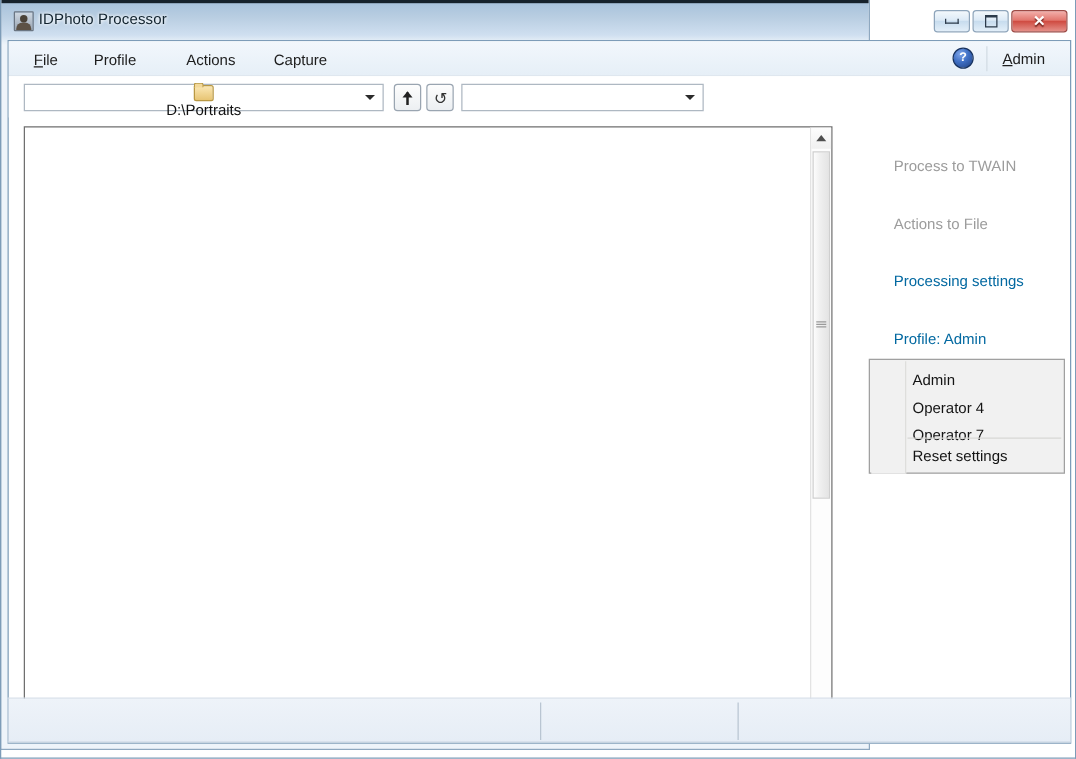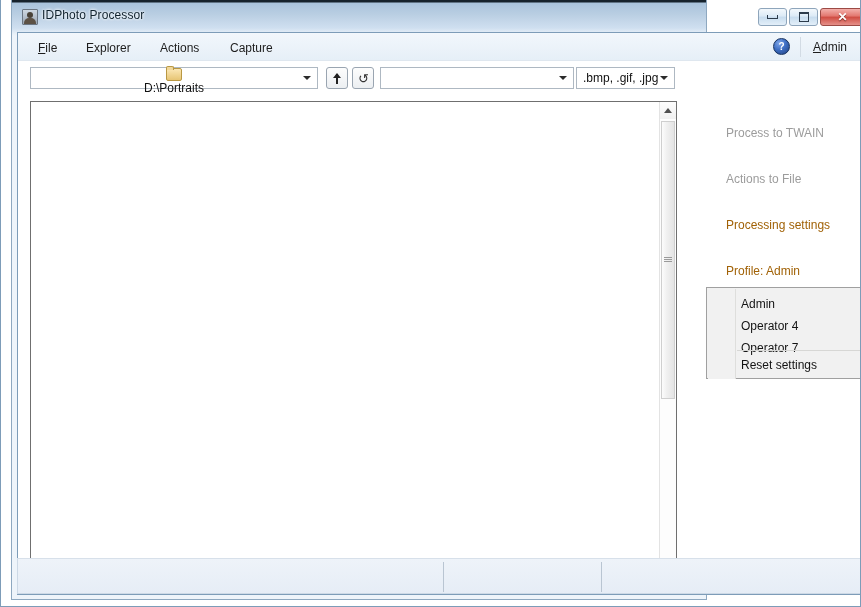--- a/index.html
+++ b/index.html
@@ -5,21 +5,21 @@
   html,body{margin:0;padding:0;}
   body{
     width:861px;height:607px;overflow:hidden;
     font-family:"Liberation Sans", sans-serif;
     background:#ffffff;
     -webkit-font-smoothing:none;
   }
 
   
   .window{
-    position:absolute;left:11px;top:0;width:696px;height:600px;
+    position:absolute;left:0;top:0;width:696px;height:600px;
     box-sizing:border-box;
     background:linear-gradient(to bottom,#16222c 0px,#16222c 2px,#a9c3dc 3px,#b9cee2 14px,#cfdff0 28px,#e9f1f8 34px,#eef4fa 36px);
     border-left:1px solid #8ea8c0;
     border-right:1px solid #8ea8c0;
     border-bottom:1px solid #8ea8c0;
   }
   .glassedge{
     position:absolute;left:0;top:0;width:861px;height:607px;
     box-sizing:border-box;
     border:1px solid #7d9cb8;border-top:none;
@@ -190,21 +190,21 @@
 
   
   .sidepanel{
     position:absolute;left:665px;top:61px;width:184px;height:490px;
     background:#ffffff;
   }
   .side-action{
     position:absolute;left:43px;font-size:12px;white-space:nowrap;
   }
   .side-action.disabled{color:#9c9c9c;}
-  .side-action.enabled{color:#a16207;}
+  .side-action.enabled{color:#0369a1;}
 
   .profile-menu{
     position:absolute;left:23px;top:193px;width:157px;height:92px;
     box-sizing:border-box;
     background:#f1f1f1;border:1px solid #a0a0a0;
   }
   .profile-gutter{
     position:absolute;left:1px;top:1px;width:27px;height:90px;
     background:#f1f1f1;border-right:1px solid #dededc;
   }
@@ -249,21 +249,21 @@
       </div>
     </div>
   </div>
 
   <div class="client">
 
     <div class="menubar">
       <div class="menu-item" style="left:14px">
         <u>F</u><span>ile</span>
       </div>
-      <div class="menu-item" style="left:62px">Explorer</div>
+      <div class="menu-item" style="left:62px">Profile</div>
       <div class="menu-item" style="left:136px">Actions</div>
       <div class="menu-item" style="left:206px">Capture</div>
 
       <div class="menu-right">
         <div class="help-icon">?</div>
         <div class="menu-divider"></div>
         <div class="admin-menu">
           <u>A</u><span>dmin</span>
         </div>
       </div>
@@ -283,24 +283,20 @@
 
       <div class="tb-btn" style="left:334px;">
         <span class="refresh-glyph">↻</span>
       </div>
 
       <div class="combo" style="left:362px;top:6px;width:194px;">
         <span style="margin-left:6px"></span>
         <span class="arrow"></span>
       </div>
 
-      <div class="combo" style="left:558px;top:6px;width:99px;">
-        <span style="margin-left:6px">.bmp, .gif, .jpg</span>
-        <span class="arrow"></span>
-      </div>
     </div>
 
     <div class="listpanel">
 
       <div class="thumb-strip">
         <div class="thumb" style="left:62px;width:36px;background:linear-gradient(to bottom,#ffffff 0%,#e8e0da 40%,#7a5f55 100%);"></div>
         <div class="thumb" style="left:184px;width:56px;background:linear-gradient(to bottom,#ffffff 0%,#ece9e6 40%,#9d9a97 100%);"></div>
         <div class="thumb" style="left:348px;width:54px;background:linear-gradient(to bottom,#ffffff 0%,#e9efe4 40%,#8d4f42 100%);"></div>
         <div class="thumb" style="left:486px;width:30px;background:linear-gradient(to bottom,#ffffff 0%,#eee3dd 40%,#a06a5a 100%);"></div>
       </div>

